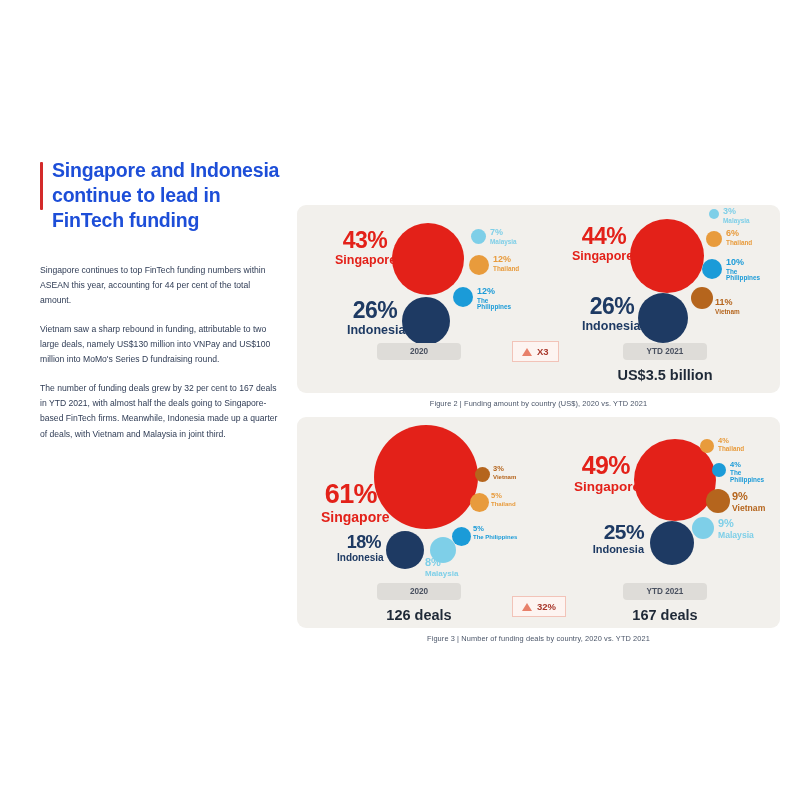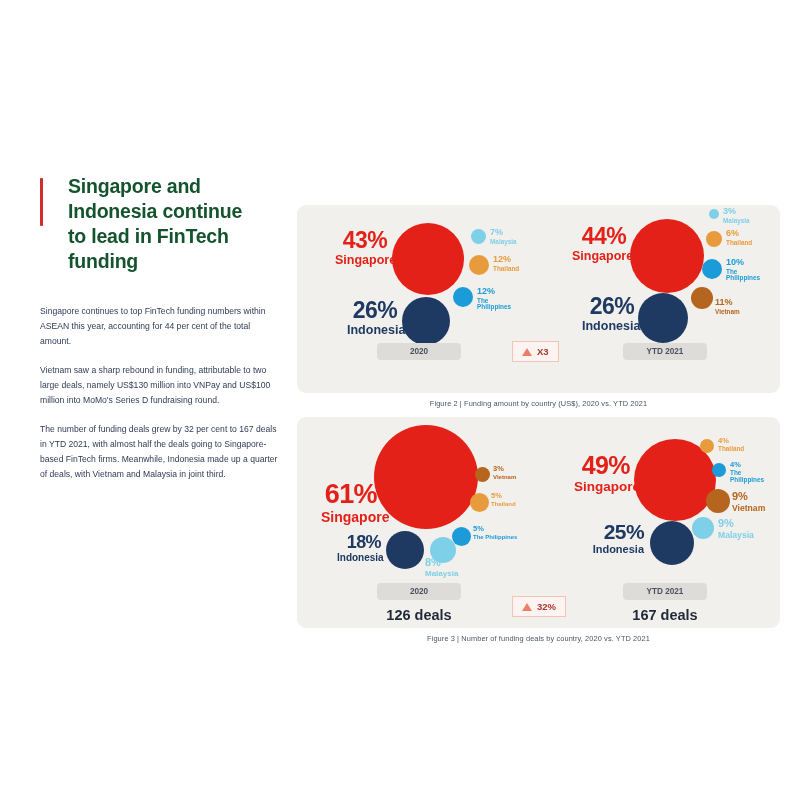--- a/index.html
+++ b/index.html
@@ -18,21 +18,21 @@
     position:absolute;
     left:40px; top:158px; width:240px;
   }
   .title-wrap{position:relative;padding-left:12px;}
   .title-bar{
     position:absolute;left:0;top:4px;width:3px;height:48px;
     background:#d32a2a;border-radius:1px;
   }
   .title{
     font-size:19.5px;line-height:1.28;font-weight:600;
-    color:#14532d;letter-spacing:-0.2px;margin:16px;
+    color:#1d4ed8;letter-spacing:-0.2px;margin:0;
   }
   .body-copy{margin-top:30px;}
   .body-copy p{
     font-size:8.6px;line-height:1.78;color:#2f3c55;
     margin:8px 0 13px 0;font-weight:500;
   }
 
   
   .figure{position:absolute;}
   .card{
@@ -173,20 +173,21 @@
         <div class="mini" style="left:175px;top:93px;color:#b5651d;width:52px;">
           <span class="mpct">11%</span>
           <span class="mnm">Vietnam</span>
         </div>
 
         <div class="growth" style="left:-28px;top:136px;">
           <span class="tri"></span>
           <span class="gv">X3</span>
         </div>
         <div class="yearchip" style="left:83px;top:138px;">YTD 2021</div>
+        <div class="total" style="left:35px;top:162px;">US$3.5 billion</div>
       </div>
 
     </div>
     <div class="fig-caption">Figure 2 | Funding amount by country (US$), 2020 vs. YTD 2021</div>
   </div>
 
   <div class="figure" style="left:297px;top:417px;width:483px;height:211px;">
     <div class="card">
 
       <div class="panel panel-left" style="width:243px;">

